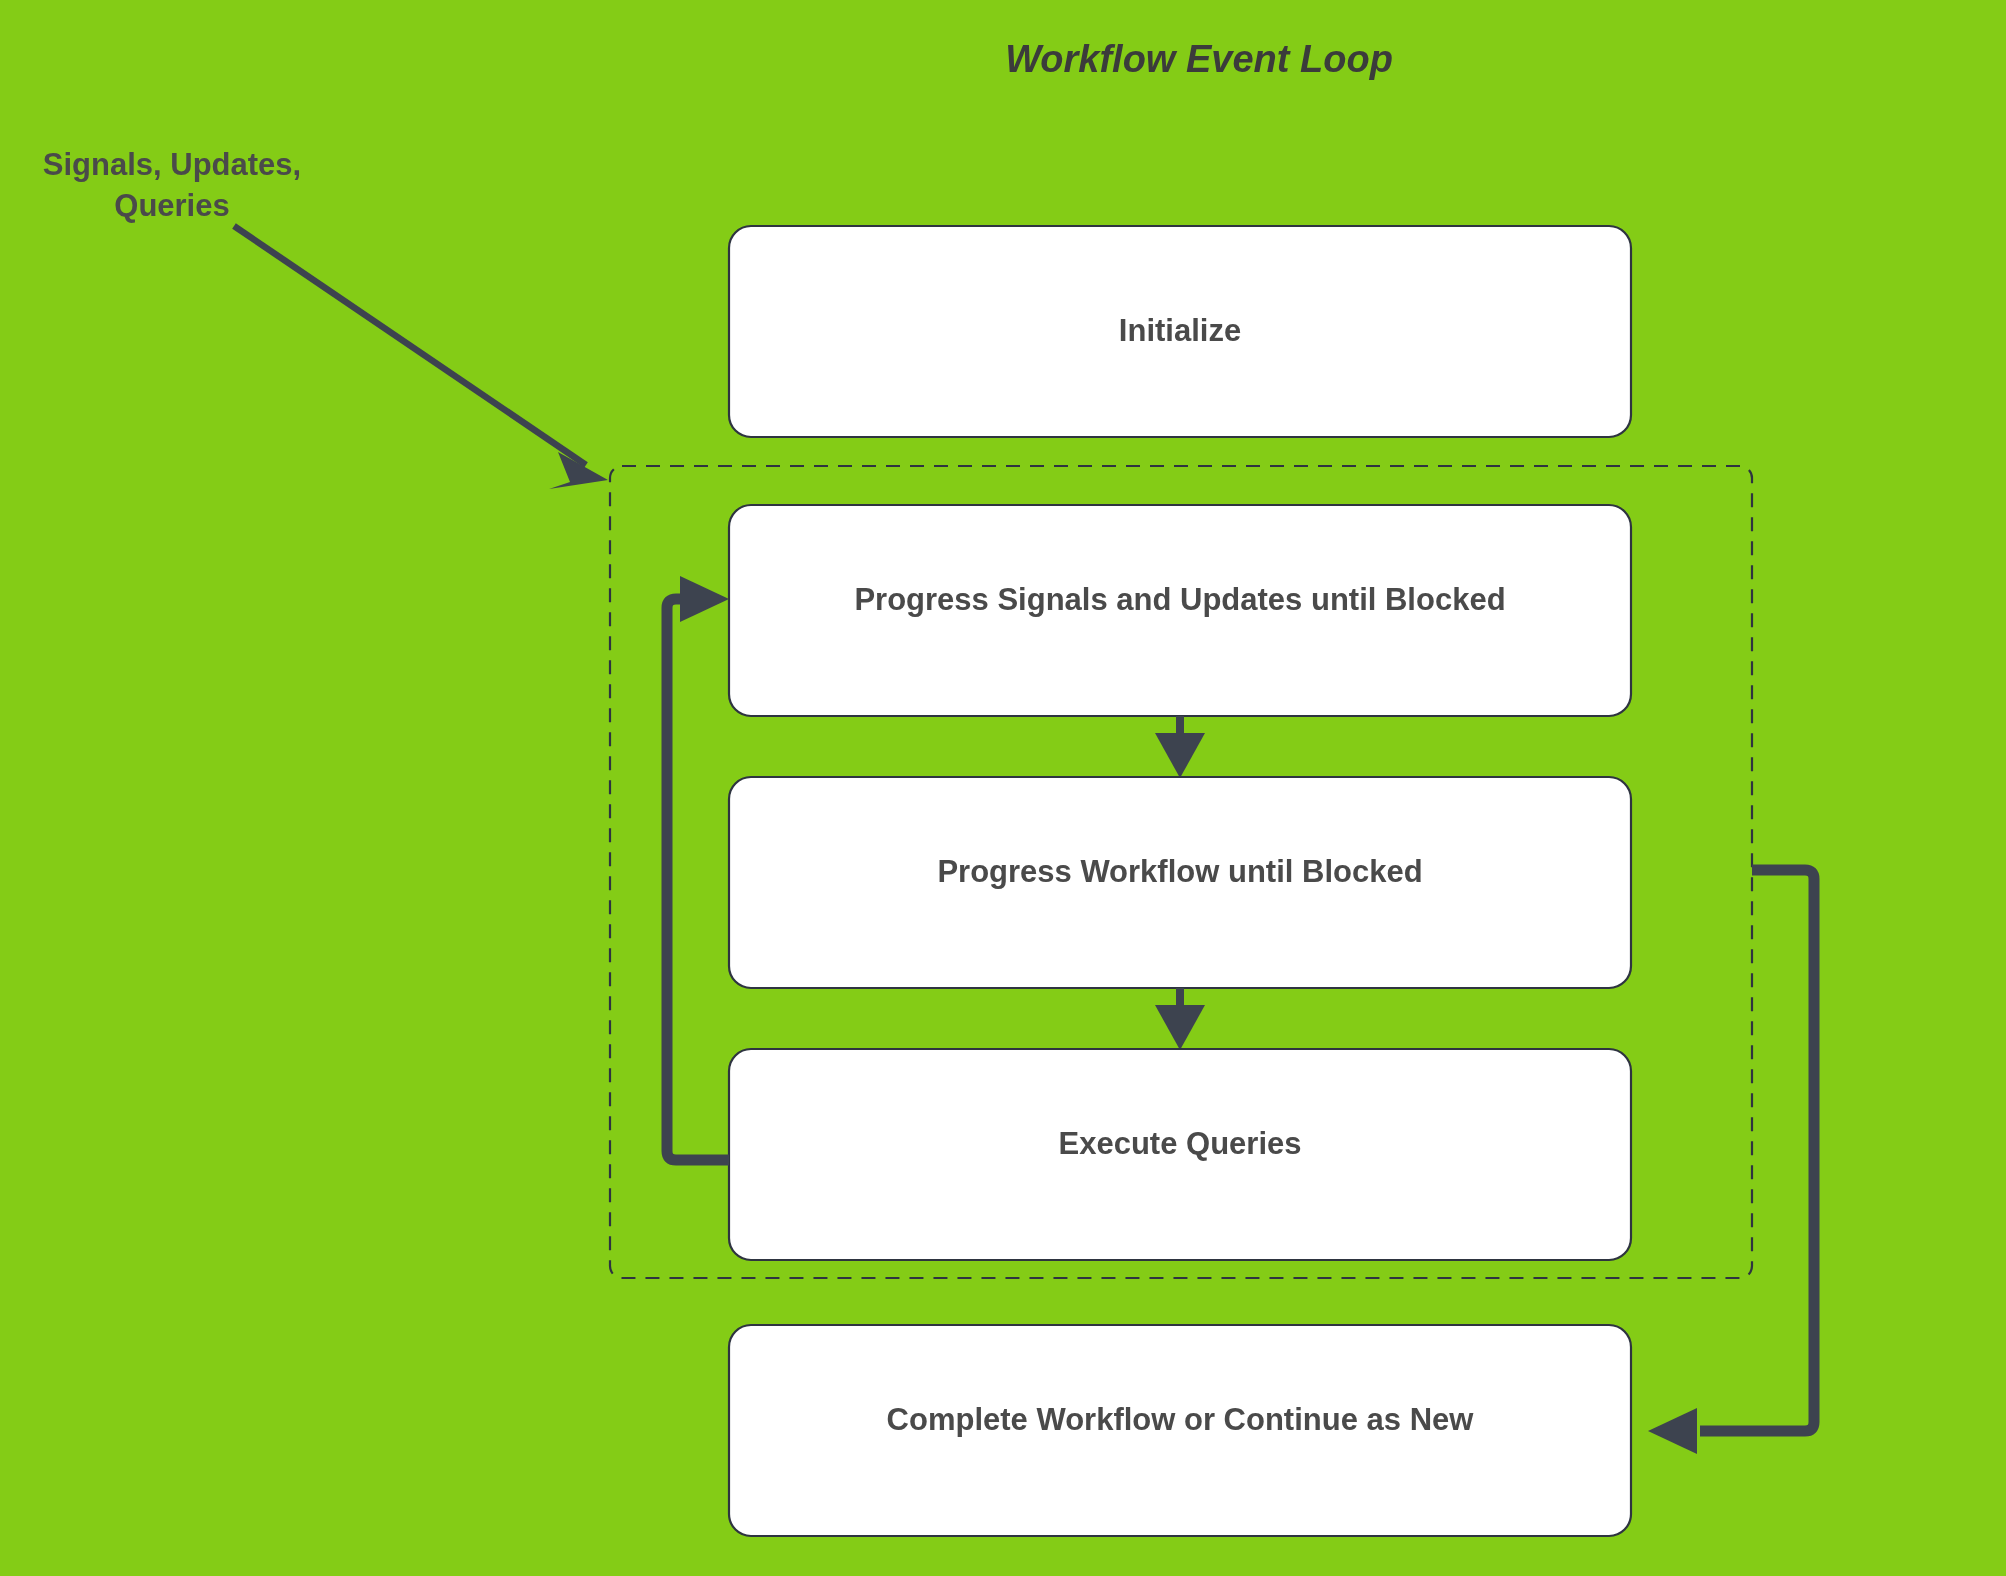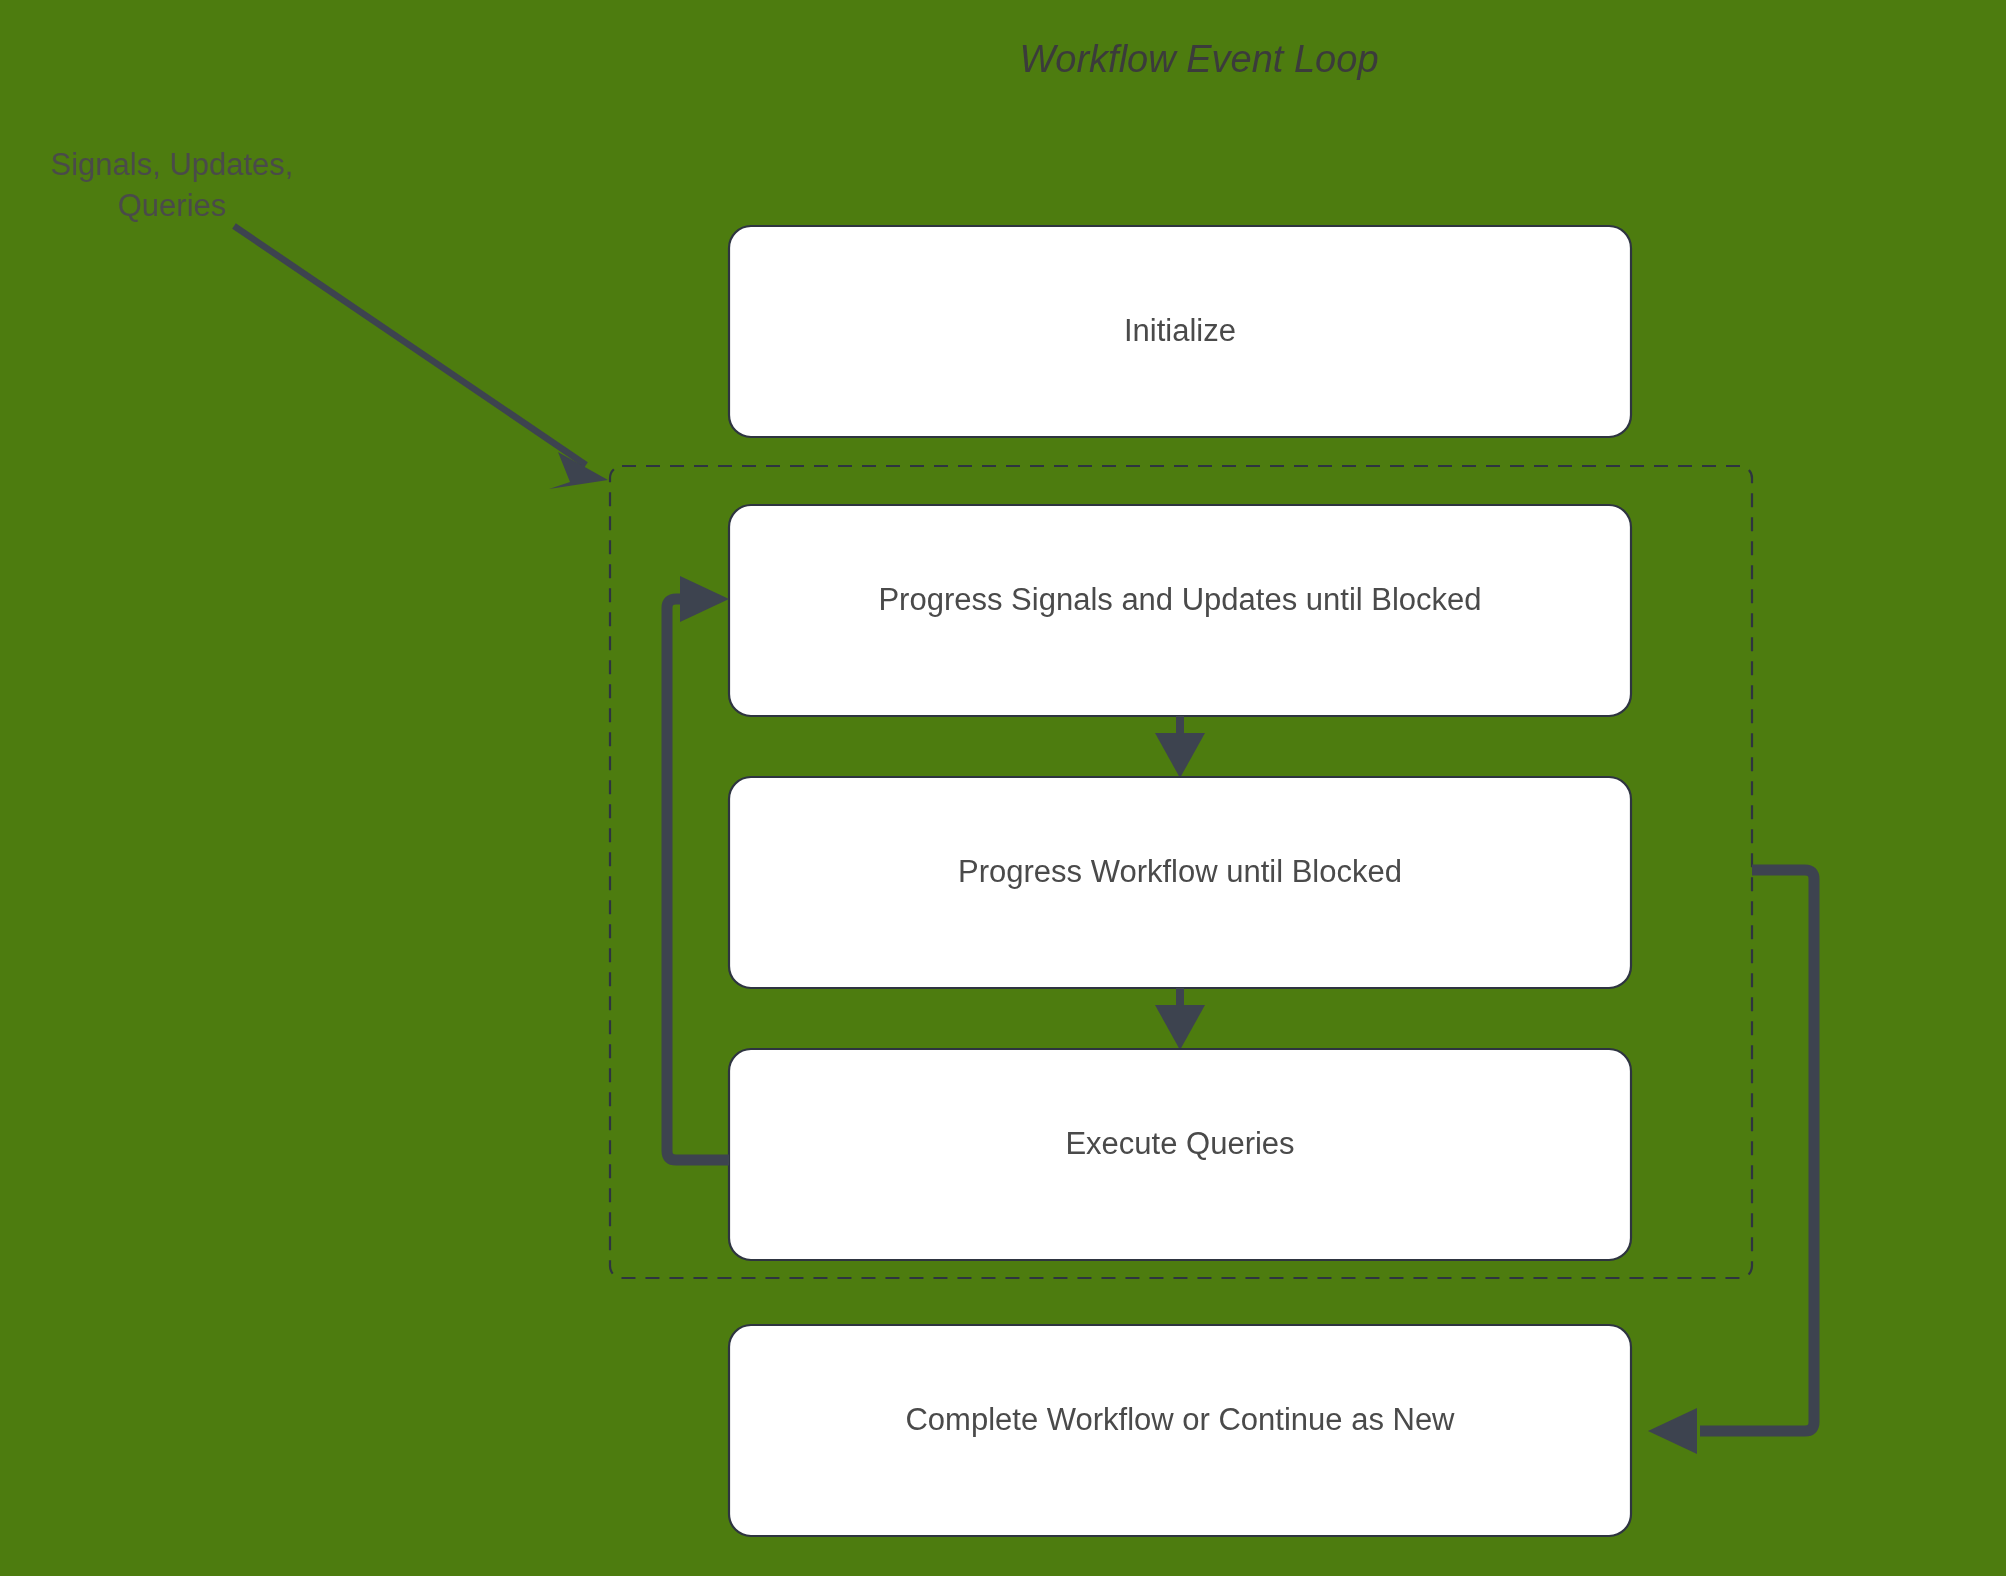--- a/index.html
+++ b/index.html
@@ -10,21 +10,22 @@
   body {
     width: 2006px;
     height: 1576px;
     overflow: hidden;
     font-family: "Liberation Sans", sans-serif;
   }
   #diagram-root {
     position: relative;
     width: 2006px;
     height: 1576px;
-    background: #4d7c0f;
+    background: #84cc16;
+    font-weight: bold;
   }
   svg.diagram-canvas {
     position: absolute;
     top: 0;
     left: 0;
     width: 2006px;
     height: 1576px;
     display: block;
   }
   .node-box {

